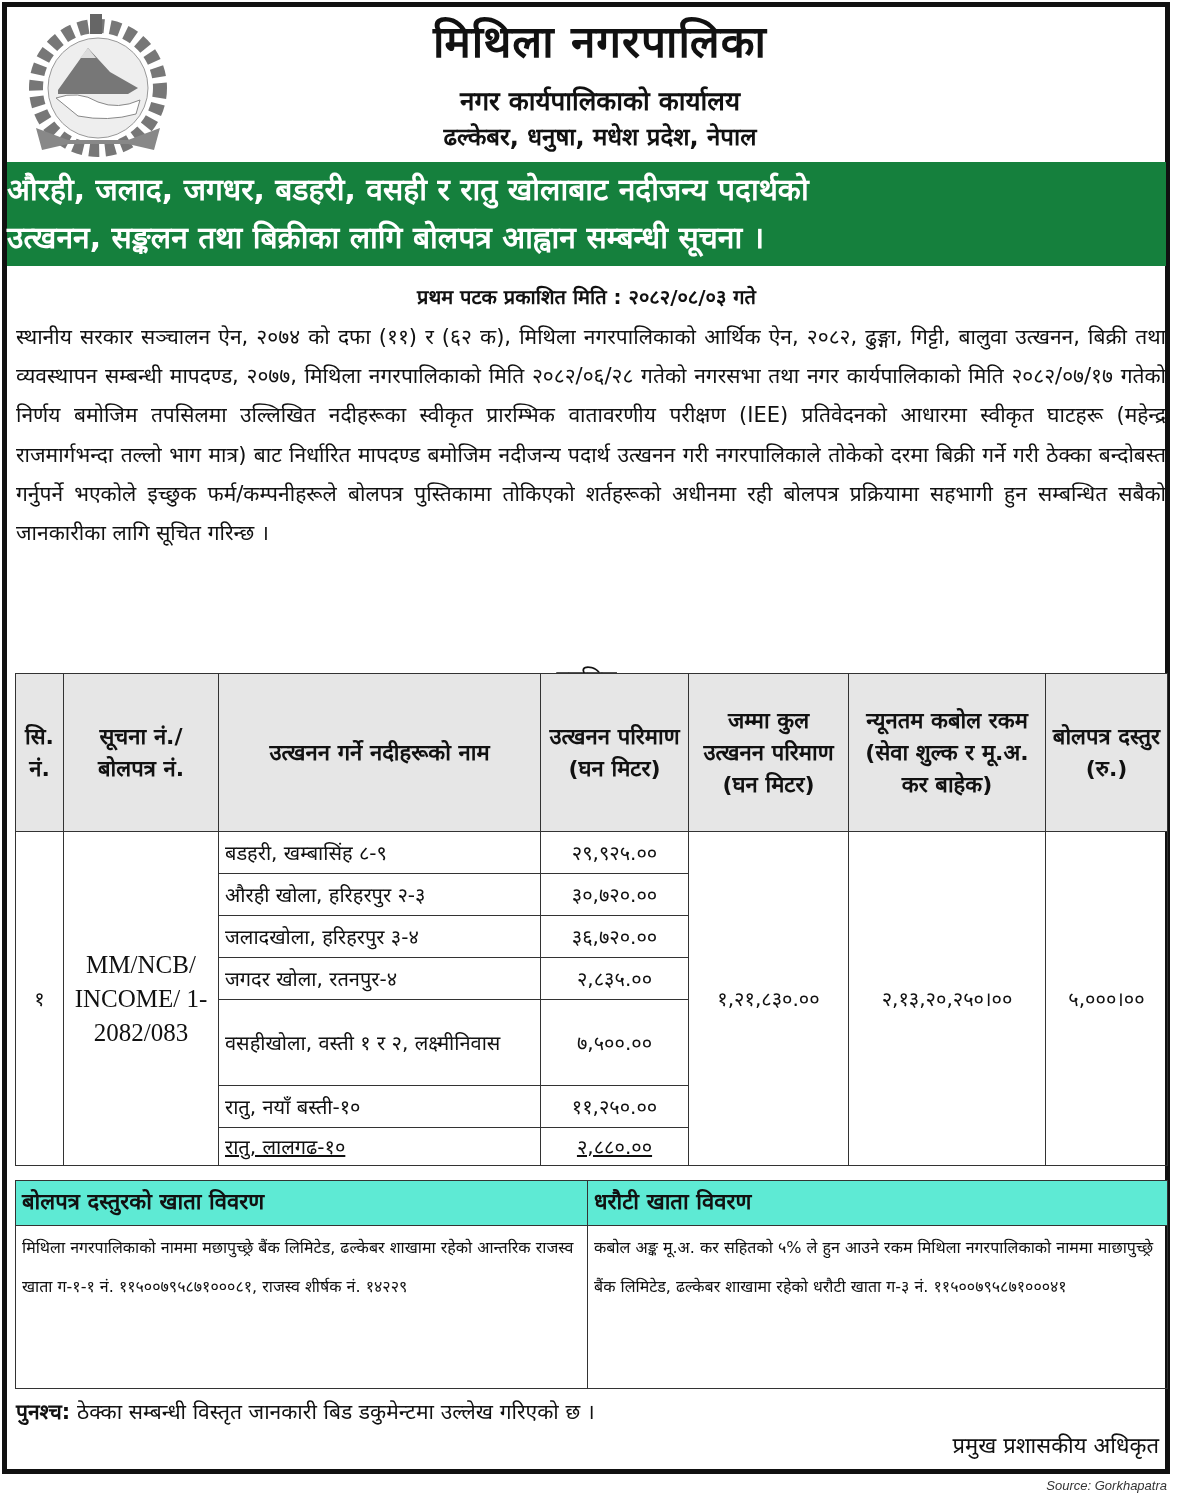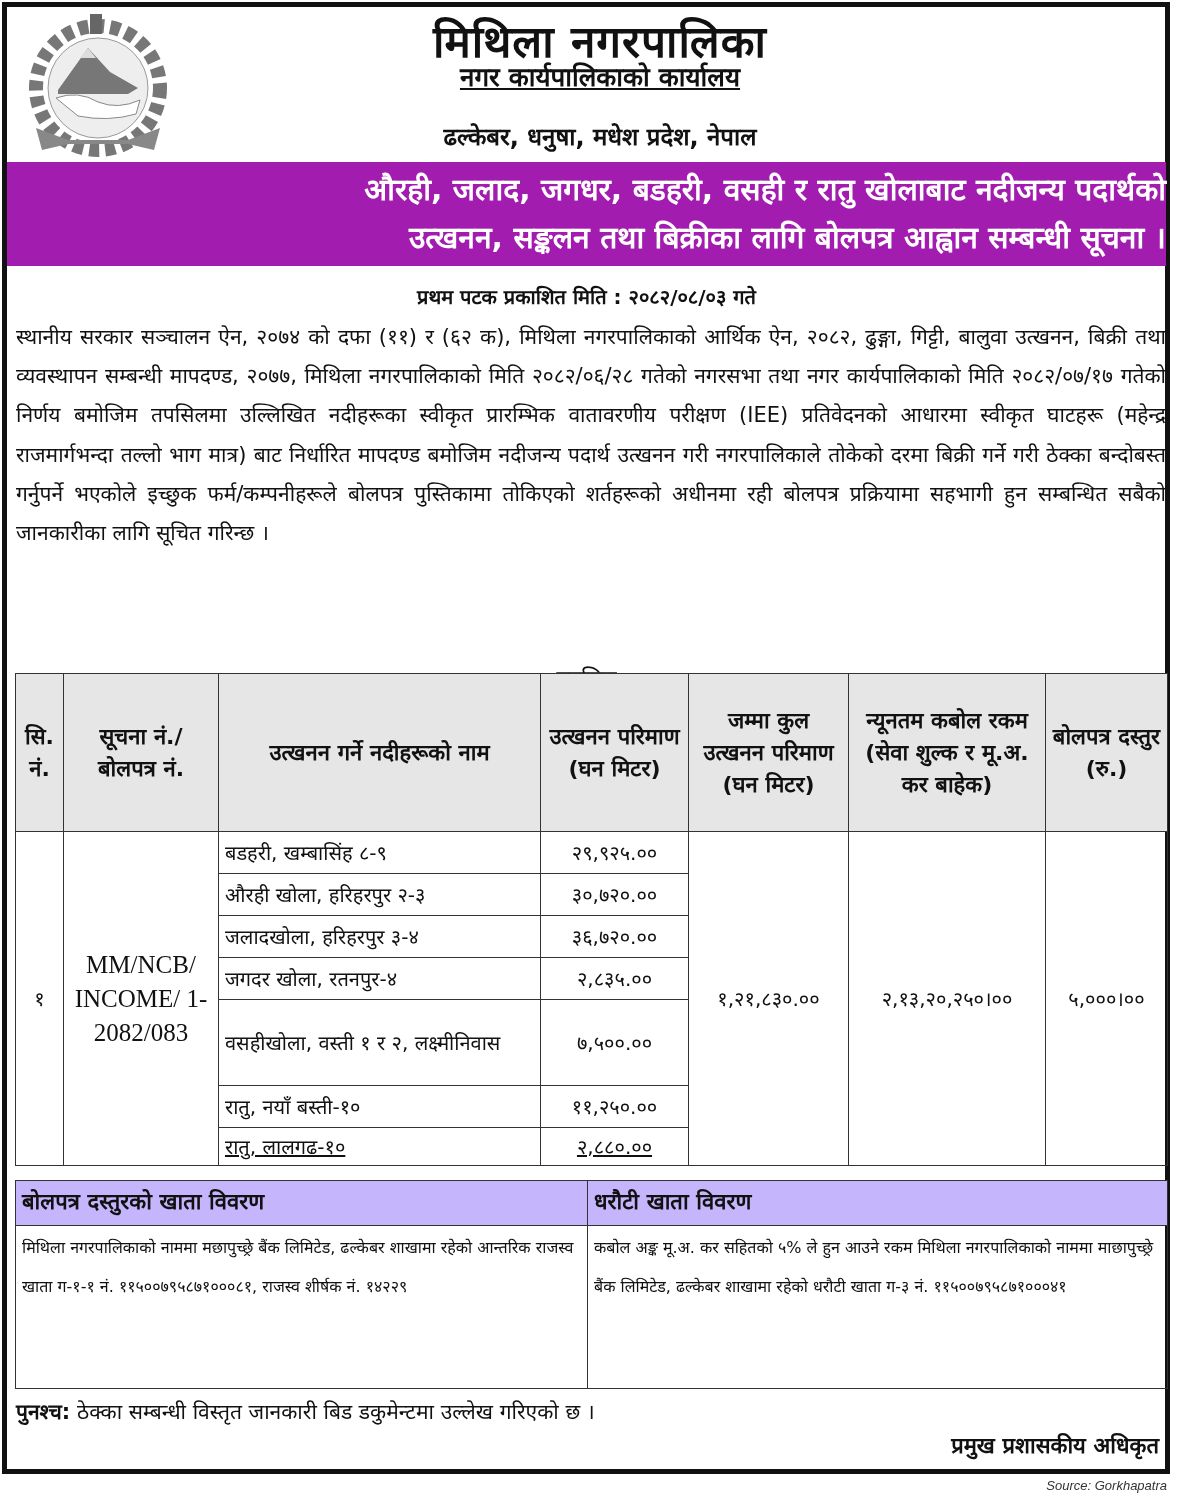--- a/index.html
+++ b/index.html
@@ -4,47 +4,47 @@
 <style>
   html, body { margin:0; padding:0; background:#ffffff; }
   body { width:1181px; height:1500px; position:relative; overflow:hidden;
          font-family:"DejaVu Sans", sans-serif; color:#111; }
   .frame { position:absolute; left:2px; top:2px; width:1168px; height:1472px;
            border:5px solid #111; box-sizing:border-box; }
   .abs { position:absolute; }
   
   .emblem { left:18px; top:10px; width:160px; height:150px; }
   .title { left:200px; width:800px; top:14px; text-align:center; font-size:44px; font-weight:bold; line-height:56px; letter-spacing:1px; }
-  .subtitle { left:200px; width:800px; top:60px; text-align:center; font-size:26px; font-weight:bold; line-height:34px;text-decoration:underline; }
+  .subtitle { left:200px; width:800px; top:84px; text-align:center; font-size:26px; font-weight:bold; line-height:34px; }
   .address { left:200px; width:800px; top:120px; text-align:center; font-size:24px; font-weight:bold; line-height:34px; }
-  .banner { left:7px; top:162px; width:1159px; height:104px; background:#a21caf; color:#fff;
-            text-align:right; font-size:30px; font-weight:bold; line-height:48px; padding-top:4px; box-sizing:border-box; }
+  .banner { left:7px; top:162px; width:1159px; height:104px; background:#15803d; color:#fff;
+            text-align:left; font-size:30px; font-weight:bold; line-height:48px; padding-top:4px; box-sizing:border-box; }
   .pubdate { left:7px; width:1159px; top:282px; text-align:center; font-size:20px; font-weight:bold; line-height:30px; }
   .para { left:16px; top:318px; width:1150px; font-size:21px; line-height:39.2px; text-align:justify; text-align-last:left; }
   .tapsil { left:7px; width:1159px; top:632px; text-align:center; font-size:22px; font-weight:normal; line-height:32px;margin-top:31px; }
 
   
   .tbl { position:absolute; left:15px; top:673px; width:1152px; border-collapse:collapse; table-layout:fixed; }
   .tbl th, .tbl td { border:1.5px solid #333; padding:0 6px; }
   .tbl th { background:#e6e6e6; font-size:22px; font-weight:bold; line-height:32px; text-align:center; height:157px; }
   .tbl td { font-size:20px; line-height:30px; }
   .tbl td.num { text-align:center; white-space:nowrap; }
   .tbl td.center { text-align:center; }
   .tbl td.code { font-family:"Liberation Serif", serif; font-size:25px; line-height:34px; text-align:center; }
   .r44 { height:42px; } .r88 { height:86px; } .r40 { height:38px;text-decoration:underline; }
 
   
   .acct { position:absolute; left:15px; top:1180px; width:1152px; border-collapse:collapse; table-layout:fixed; }
   .acct th, .acct td { border:1.5px solid #333; padding:2px 6px; vertical-align:top; }
-  .acct th { background:#c4b5fd; font-size:22px; font-weight:bold; text-align:left; height:40px; line-height:38px; }
+  .acct th { background:#5eead4; font-size:22px; font-weight:bold; text-align:left; height:40px; line-height:38px; }
   .acct td { font-size:16px; line-height:39px; height:158px; }
 
   .note { left:16px; top:1396px; font-size:21px; line-height:32px; }
   .note b { font-weight:bold; }
-  .sign { right:22px; top:1430px; font-size:22px; font-weight:bold; line-height:32px;text-align:right; }
+  .sign { right:22px; top:1430px; font-size:22px; font-weight:normal; line-height:32px;text-align:right; }
   .source { right:14px; top:1478px; font-family:"Liberation Sans", sans-serif; font-style:italic; font-size:13px; color:#333; }
 </style>
 </head>
 <body>
 
 <div class="frame"></div>
 
 <div class="abs emblem">
   <svg width="160" height="150" viewBox="0 0 160 150">
     <circle cx="80" cy="78" r="62" fill="none" stroke="#777" stroke-width="14" stroke-dasharray="10 6"></circle>

